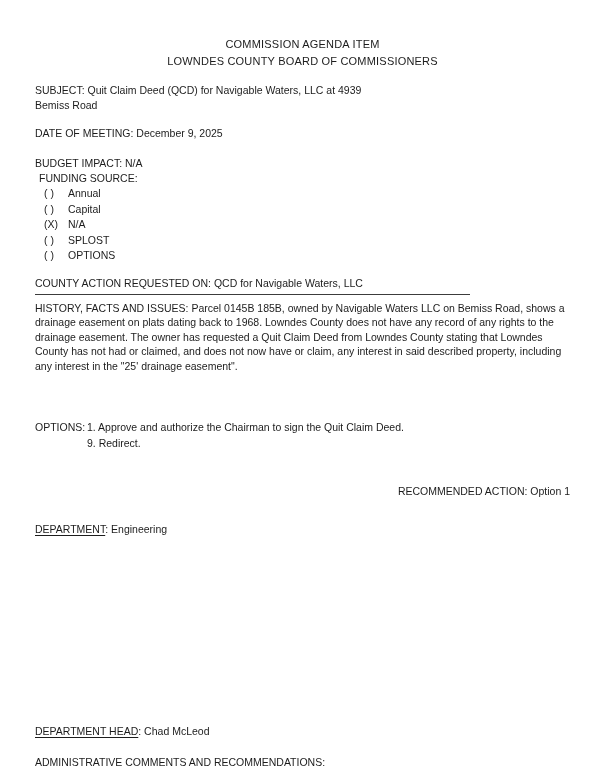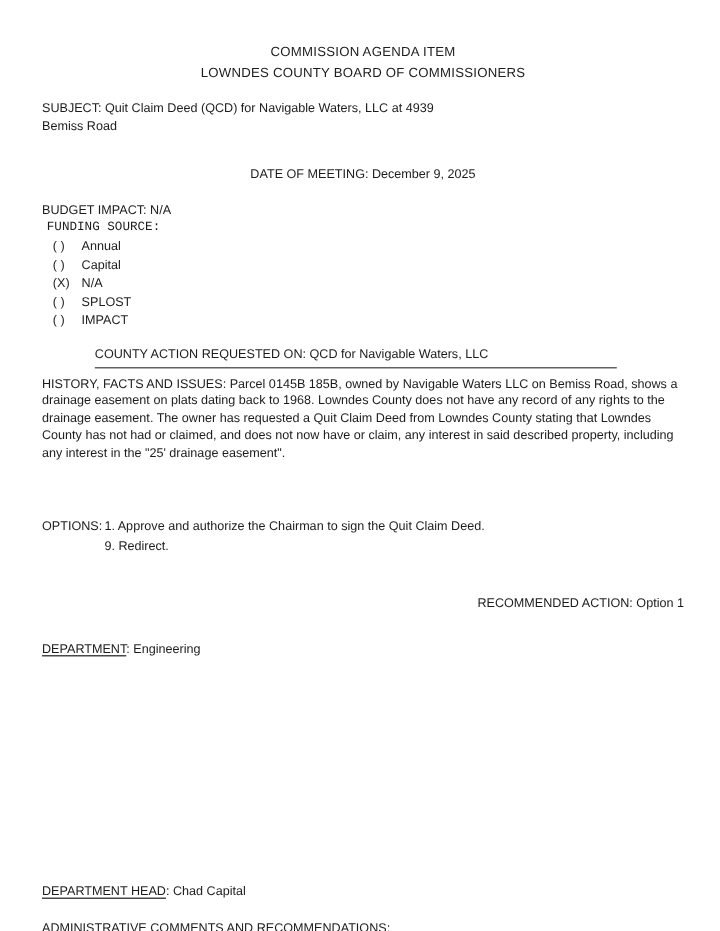--- a/index.html
+++ b/index.html
@@ -32,47 +32,44 @@
     white-space: pre-line;
   }
   .session-block {
     position: absolute;
     left: 372px;
     top: 107px;
     width: 96px;
     line-height: 15.5px;
   }
   .date-block {
-    margin-top: 25px;
-    text-align: center;
+    margin-top: 13px;
   }
   .budget-block {
     margin-top: 15px;
   }
   .funding-label {
     margin-left: 4px;
-    font-family: Liberation Mono, monospace;
   }
   .funding-list {
     margin-left: 9px;
   }
   .funding-row {
     display: flex;
     line-height: 15.5px;
   }
   .funding-row .marker {
     width: 24px;
     flex: 0 0 24px;
   }
   .county-action {
     margin-top: 12px;
     width: 435px;
     border-bottom: 1.6px solid #3c3c3c;
     padding-bottom: 3px;
-    margin-left: 44px;
   }
   .history-par {
     margin-top: 6px;
     width: 535px;
     line-height: 14.6px;
   }
   .options-block {
     margin-top: 47px;
     display: flex;
   }
@@ -134,21 +131,21 @@
     <div class="funding-row">
       <span class="marker">(X)</span>
       <span>N/A</span>
     </div>
     <div class="funding-row">
       <span class="marker">( )</span>
       <span>SPLOST</span>
     </div>
     <div class="funding-row">
       <span class="marker">( )</span>
-      <span>IMPACT</span>
+      <span>OPTIONS</span>
     </div>
   </div>
 
   <div class="county-action">COUNTY ACTION REQUESTED ON: QCD for Navigable Waters, LLC</div>
 
   <div class="history-par">HISTORY, FACTS AND ISSUES: Parcel 0145B 185B, owned by Navigable Waters LLC on Bemiss Road, shows a drainage easement on plats dating back to 1968. Lowndes County does not have any record of any rights to the drainage easement. The owner has requested a Quit Claim Deed from Lowndes County stating that Lowndes County has not had or claimed, and does not now have or claim, any interest in said described property, including any interest in the "25' drainage easement".</div>
 
   <div class="options-block">
     <div class="opt-label">OPTIONS:</div>
     <div class="opt-items">
@@ -157,19 +154,19 @@
     </div>
   </div>
 
   <div class="recommended-block">RECOMMENDED ACTION: Option 1</div>
 
   <div class="department-row">
     <div class="dept-left">
       <span class="u">DEPARTMENT</span><span>: Engineering</span>
     </div>
     <div>
-      <span class="u">DEPARTMENT HEAD</span><span>: Chad Capital</span>
+      <span class="u">DEPARTMENT HEAD</span><span>: Chad McLeod</span>
     </div>
   </div>
 
   <div class="admin-block">ADMINISTRATIVE COMMENTS AND RECOMMENDATIONS:</div>
 
 </div>
 
 </body></html>

